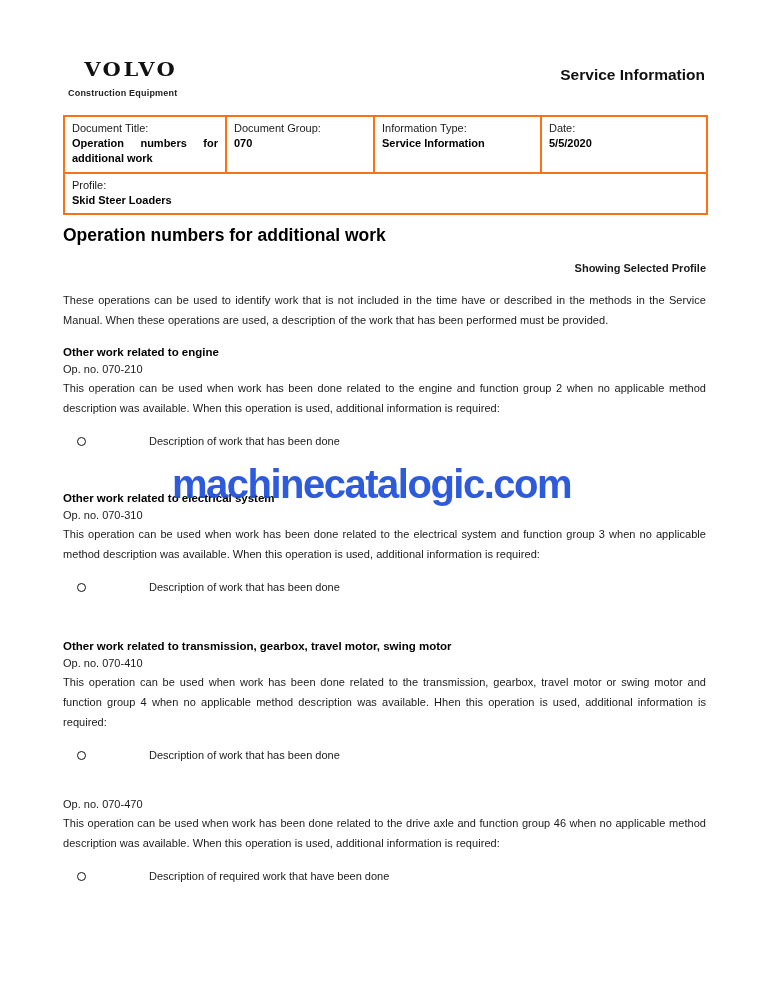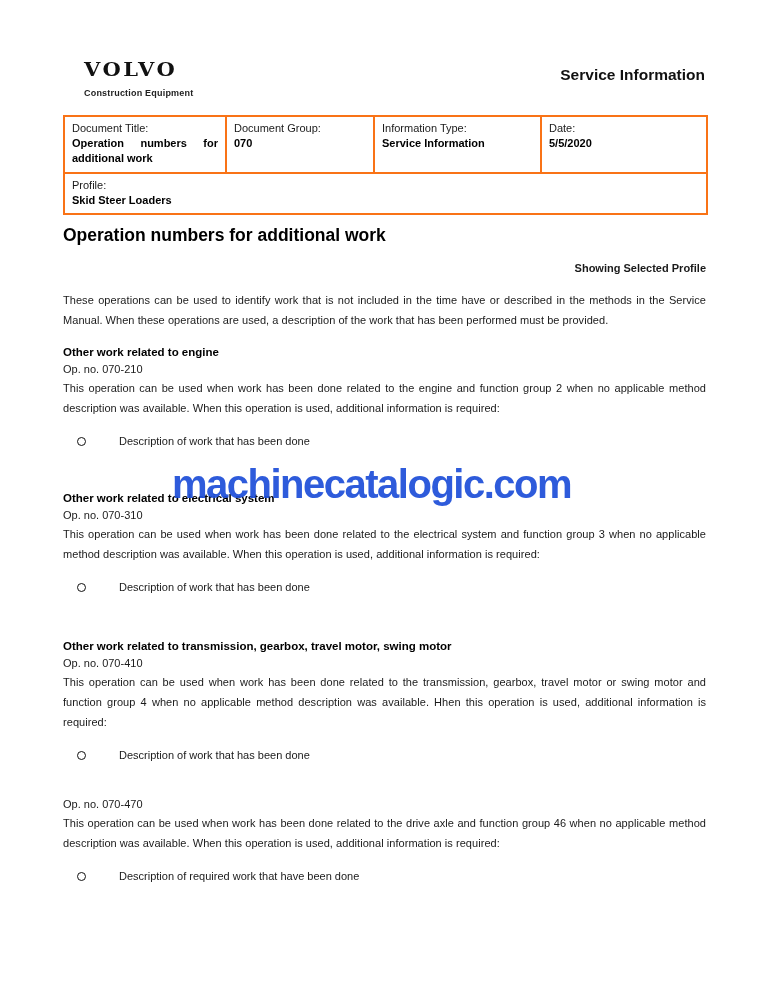--- a/index.html
+++ b/index.html
@@ -7,21 +7,21 @@
   body { font-family: "Liberation Sans", sans-serif; color: #1a1a1a; }
   .page {
     position: relative;
     width: 768px;
     height: 994px;
     background: #ffffff;
     margin: 0 auto;
     overflow: hidden;
   }
   
-  .brand { position: absolute; left: 84px; top: 58px; }
+  .brand { position: absolute; left: 68px; top: 58px; text-align: right; }
   .brand-logo {
     font-family: "DejaVu Serif", serif;
     font-weight: 800;
     font-size: 21px;
     letter-spacing: 2.5px;
     color: #111;
     transform: scaleY(0.88);
     transform-origin: left top;
   }
   .brand-tagline {
@@ -116,21 +116,21 @@
     align-items: center;
   }
   .bullet-circle {
     width: 9px;
     height: 9px;
     border: 1.5px solid #111;
     border-radius: 50%;
     margin-left: 14px;
     flex: 0 0 auto;
   }
-  .bullet-text { margin-left: 33px; text-align: right; }
+  .bullet-text { margin-left: 63px; text-align: right; }
   #section-engine       { top: 344px; }
   #section-electrical   { top: 490px; }
   #section-transmission { top: 638px; }
   #section-driveaxle    { top: 796px; }
   
   .watermark {
     position: absolute;
     left: 172px;
     top: 462px;
     font-size: 40px;

